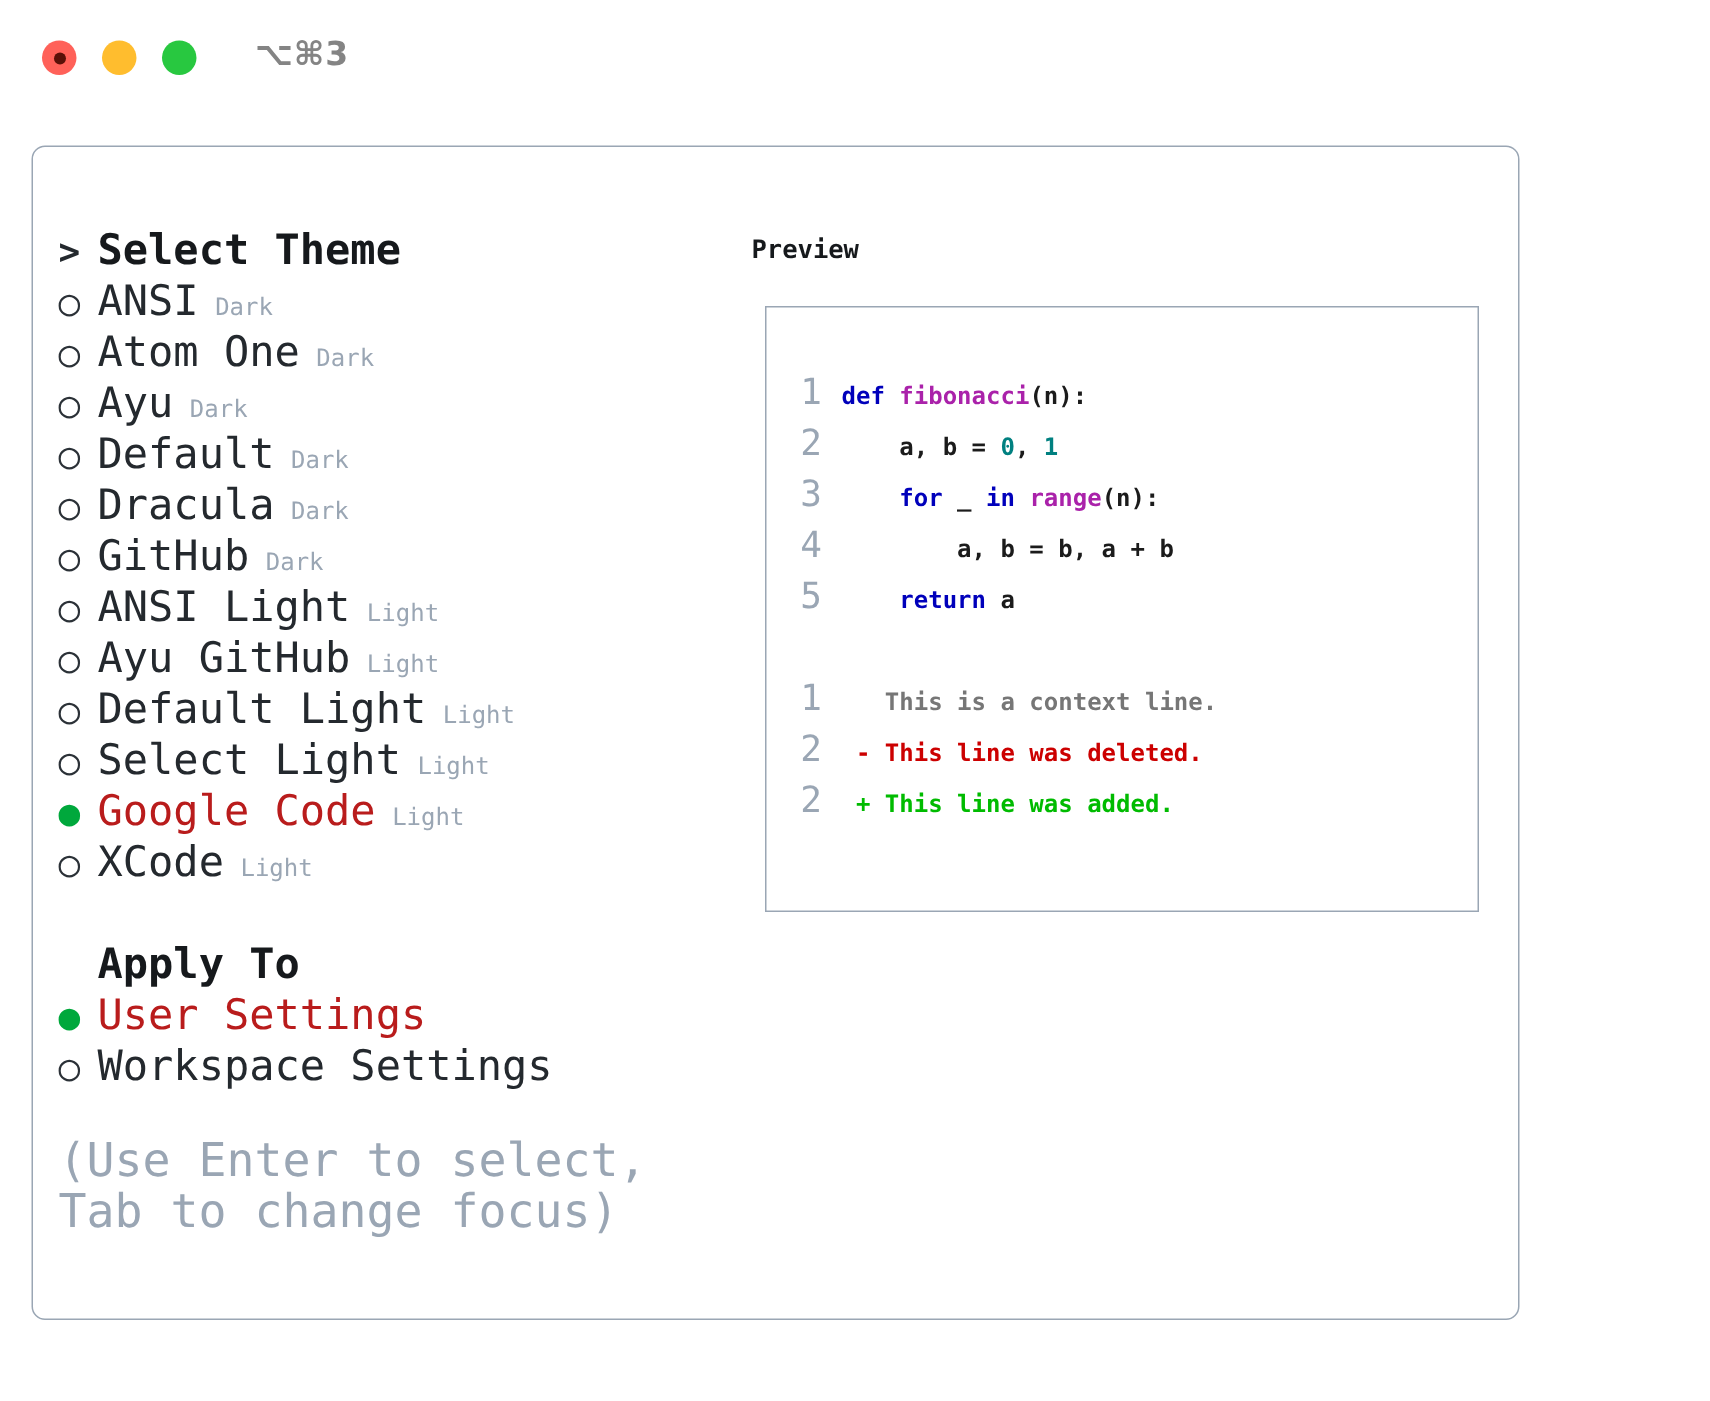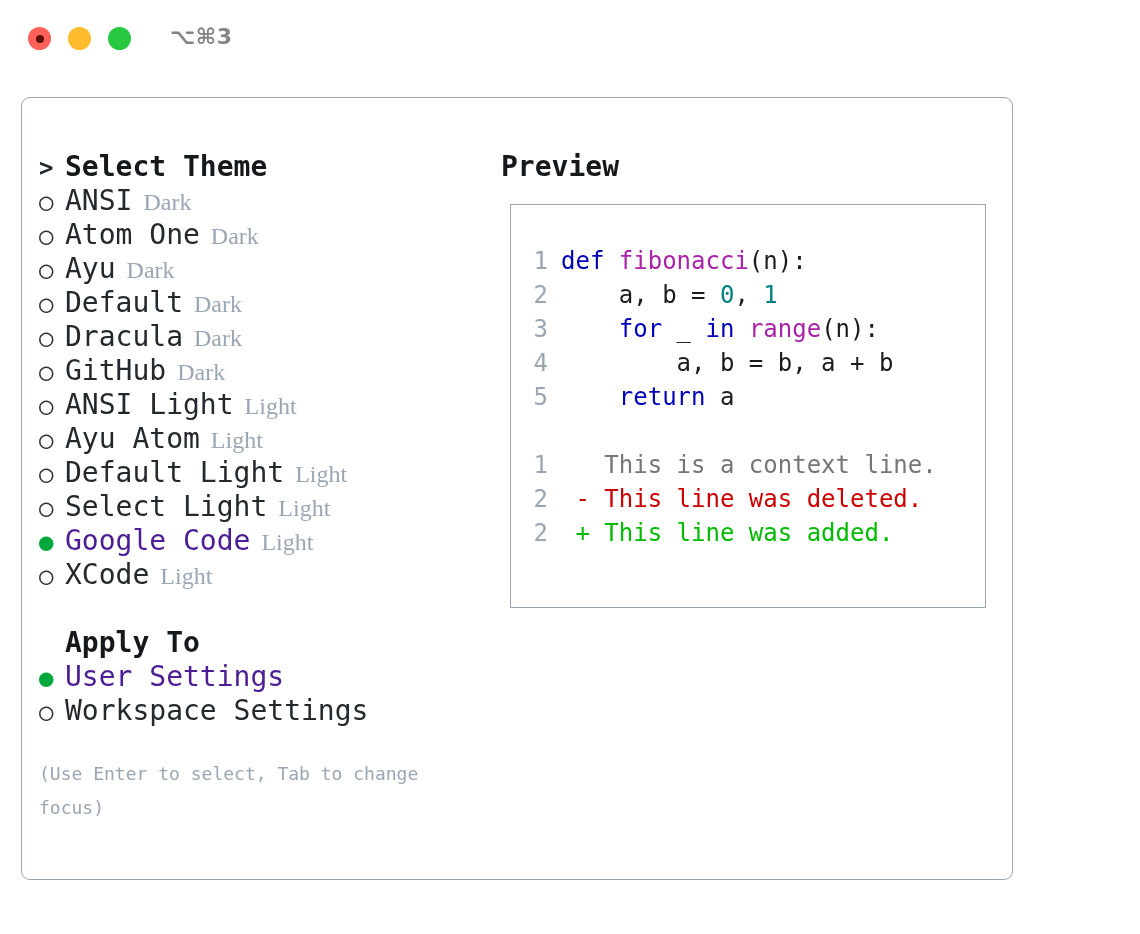--- a/index.html
+++ b/index.html
@@ -103,54 +103,53 @@
     color: #24292e;
   }
   .marker-pointer { font-weight: 700; }
   .marker-hollow  { color: #2b3137; }
   .marker-filled  { color: #00a83c; }
   .row-label {
     font-size: 28px;
     line-height: 34px;
   }
   .row-tag {
-    font-size: 24px;
+    font-size: 16px;
     line-height: 34px;
     color: #9aa6b4;
     padding-left: 11px;
-    font-family: Liberation Serif, serif;
   }
   .heading-row .row-label {
     font-weight: 700;
     color: #16191c;
   }
-  .row-selected .row-label { color: #4c1d95; }
+  .row-selected .row-label { color: #b91c1c; }
   .spacer-row { height: 34px; }
 
   #apply-to-section { margin-top: 0; }
 
   #hint-text {
     position: absolute;
     left: 17px;
     top: 659px;
     width: 410px;
-    font-size: 18px;
+    font-size: 31px;
     line-height: 34px;
     color: #9aa6b4;
   }
 
   
   #preview-column {
     position: absolute;
     left: 479px;
     top: 52px;
     width: 480px;
   }
   #preview-title {
-    font-size: 28px;
+    font-size: 17px;
     font-weight: 700;
     color: #16191c;
     line-height: 34px;
   }
   #preview-box {
     position: absolute;
     left: 488px;
     top: 106px;
     width: 476px;
     height: 404px;
@@ -175,22 +174,23 @@
   .gutter {
     display: inline-block;
     width: 26px;
     text-align: right;
     color: #9aa6b4;
     font-size: 24px;
     flex: 0 0 26px;
   }
   .code-text {
     padding-left: 13px;
-    font-size: 24px;
-    white-space: pre;
+    font-size: 16px;
+    white-space: pre;
+    font-weight: bold;
   }
   .blank-line { height: 34px; }
 
   .tok-kw   { color: #0000bb; }
   .tok-fn   { color: #aa22aa; }
   .tok-num  { color: #008080; }
   .tok-plain{ color: #1b1b1b; }
   .tok-punct{ color: #1b1b1b; }
 
   .diff-ctx { color: #767676; }
@@ -221,21 +221,21 @@
       </div>
 
       <div id="theme-items">
           <div class="list-row"><span class="row-marker marker-hollow">○</span><span class="row-label">ANSI</span><span class="row-tag">Dark</span></div>
           <div class="list-row"><span class="row-marker marker-hollow">○</span><span class="row-label">Atom One</span><span class="row-tag">Dark</span></div>
           <div class="list-row"><span class="row-marker marker-hollow">○</span><span class="row-label">Ayu</span><span class="row-tag">Dark</span></div>
           <div class="list-row"><span class="row-marker marker-hollow">○</span><span class="row-label">Default</span><span class="row-tag">Dark</span></div>
           <div class="list-row"><span class="row-marker marker-hollow">○</span><span class="row-label">Dracula</span><span class="row-tag">Dark</span></div>
           <div class="list-row"><span class="row-marker marker-hollow">○</span><span class="row-label">GitHub</span><span class="row-tag">Dark</span></div>
           <div class="list-row"><span class="row-marker marker-hollow">○</span><span class="row-label">ANSI Light</span><span class="row-tag">Light</span></div>
-          <div class="list-row"><span class="row-marker marker-hollow">○</span><span class="row-label">Ayu Atom</span><span class="row-tag">Light</span></div>
+          <div class="list-row"><span class="row-marker marker-hollow">○</span><span class="row-label">Ayu GitHub</span><span class="row-tag">Light</span></div>
           <div class="list-row"><span class="row-marker marker-hollow">○</span><span class="row-label">Default Light</span><span class="row-tag">Light</span></div>
           <div class="list-row"><span class="row-marker marker-hollow">○</span><span class="row-label">Select Light</span><span class="row-tag">Light</span></div>
           <div class="list-row row-selected"><span class="row-marker marker-filled">●</span><span class="row-label">Google Code</span><span class="row-tag">Light</span></div>
           <div class="list-row"><span class="row-marker marker-hollow">○</span><span class="row-label">XCode</span><span class="row-tag">Light</span></div>
         </div>
 
       <div class="spacer-row"></div>
 
       <div id="apply-to-section">
         <div class="list-row heading-row">

